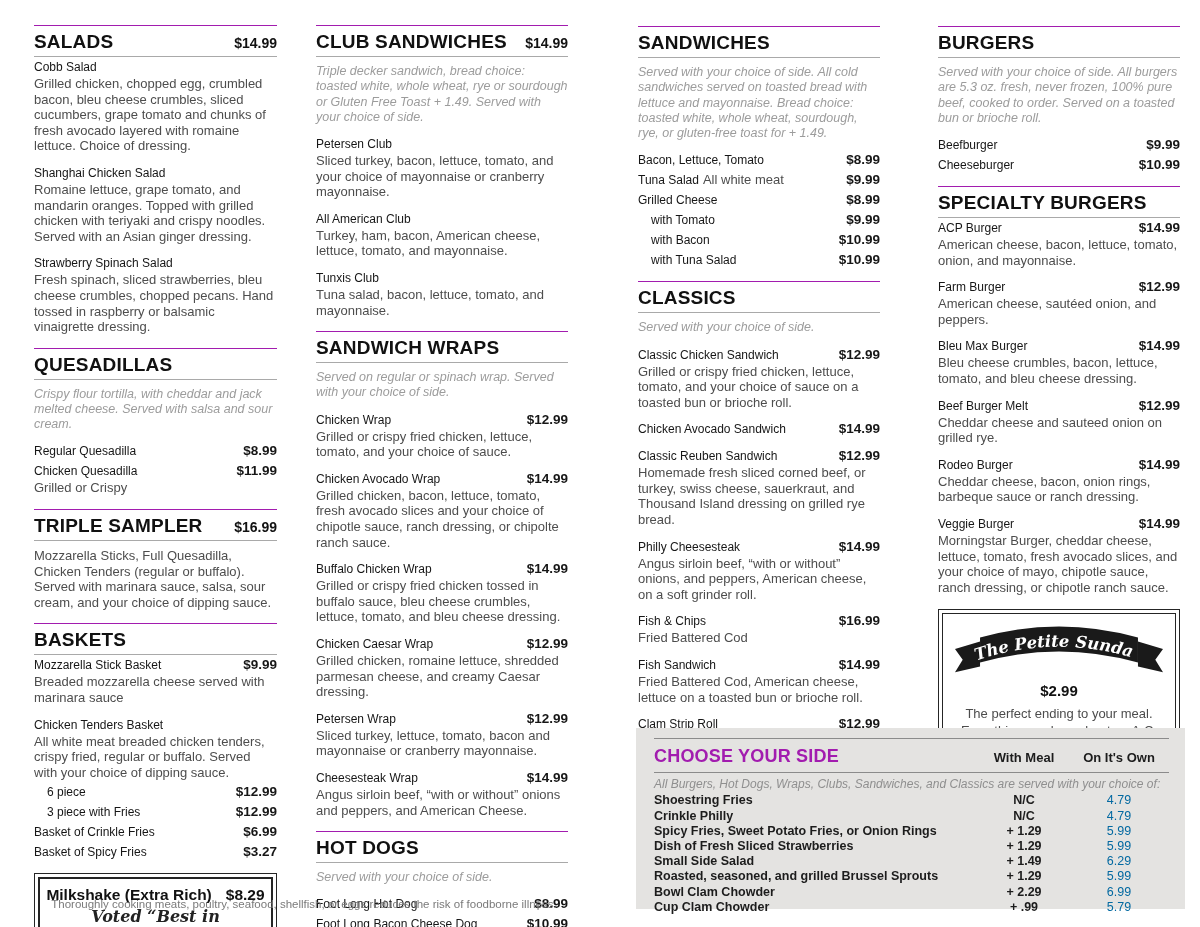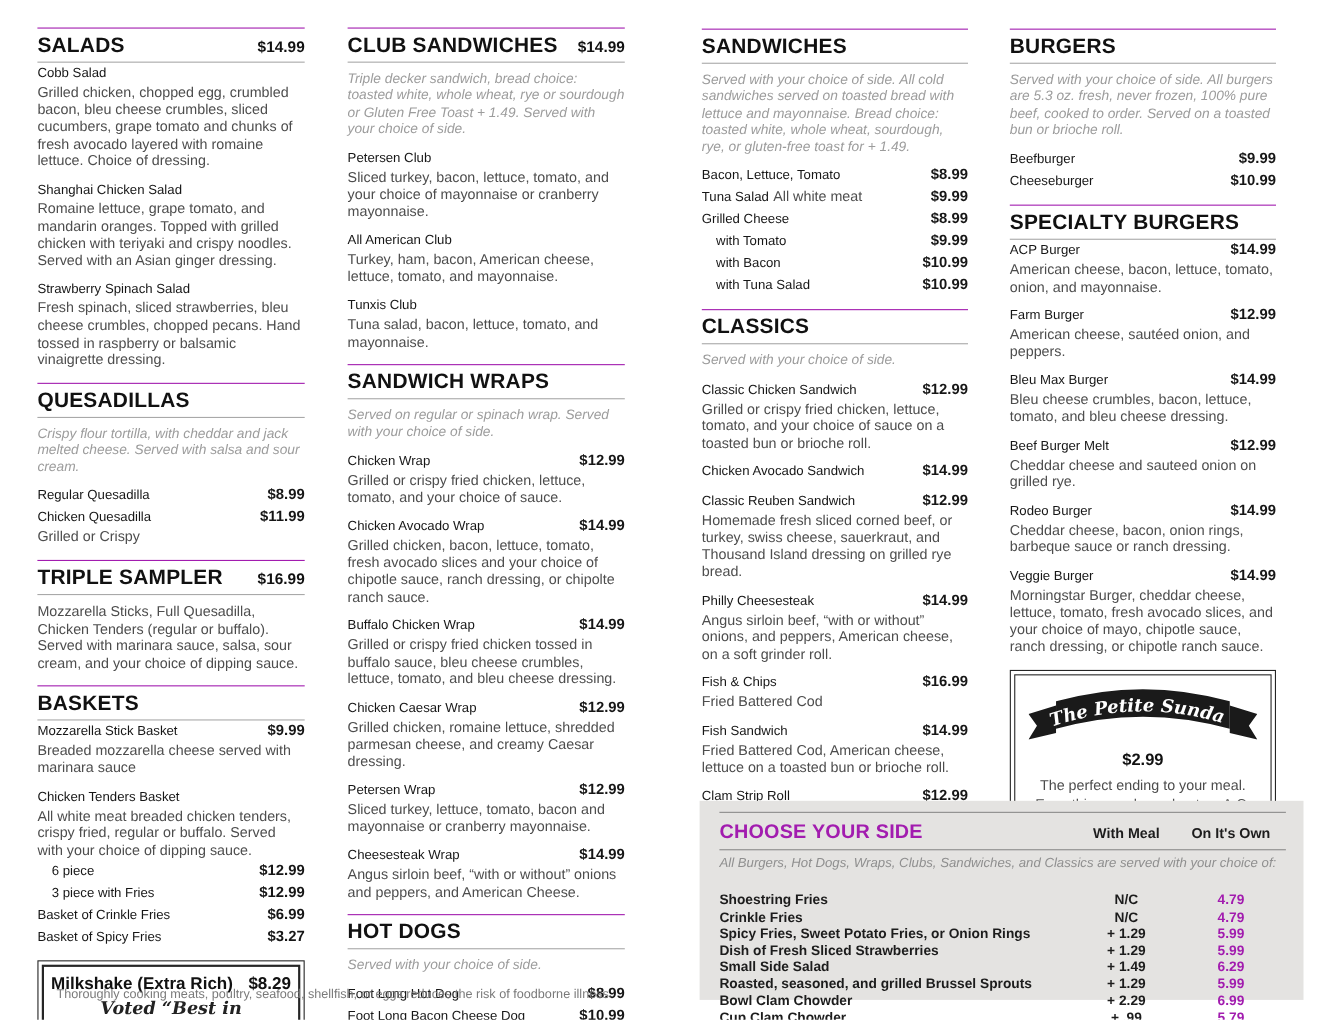--- a/index.html
+++ b/index.html
@@ -6,21 +6,21 @@
   body{
     position:relative;width:1200px;height:927px;overflow:hidden;
     background:#ffffff;color:#161616;
     font-family:"Liberation Sans",sans-serif;
     -webkit-font-smoothing:antialiased;
   }
   .col{position:absolute;}
   #col-0{left:34px;top:25px;width:243px;}
   #col-1{left:316px;top:25px;width:252px;}
   #col-2{left:638px;top:26px;width:242px;}
-  #col-3{left:918px;top:26px;width:242px;}
+  #col-3{left:938px;top:26px;width:242px;}
 
   section.sec{margin-bottom:13px;}
   .sec-head{
     display:flex;justify-content:space-between;align-items:baseline;
     border-top:1px solid #a21caf;border-bottom:1px solid #a9a9a9;
     padding:6px 0 5px;
   }
   .sec-head h2{
     margin:0;font-size:19px;line-height:1;font-weight:bold;
     letter-spacing:.2px;color:#111;white-space:nowrap;
@@ -65,25 +65,25 @@
     background:#e4e3e1;box-sizing:border-box;padding:10px 16px 8px 18px;z-index:2;
   }
   .sp-head{
     display:flex;align-items:baseline;
     border-top:1px solid #8b8b8b;border-bottom:1px solid #8b8b8b;
     padding:7px 0 5px;
   }
   .sp-head h2{margin:0;font-size:18px;font-weight:bold;letter-spacing:.2px;color:#a21caf;flex:1;}
   .sp-col{width:90px;text-align:center;font-size:13px;font-weight:bold;color:#1c1c1c;}
   .sp-col.own{width:100px;}
-  .sp-note{margin:4px 0 20px;font-size:12px;font-style:italic;color:#8f8f8f;line-height:1.2;}
+  .sp-note{margin:4px 0 2px;font-size:12px;font-style:italic;color:#8f8f8f;line-height:1.2;}
   .sp-row{display:flex;align-items:baseline;line-height:15.2px;}
   .sp-name{flex:1;font-size:12.5px;font-weight:bold;color:#1c1c1c;}
   .sp-wm{width:90px;text-align:center;font-size:12.5px;font-weight:bold;color:#1c1c1c;}
-  .sp-own{width:100px;text-align:center;font-size:12.5px;font-weight:bold;color:#a21caf;}
+  .sp-own{width:100px;text-align:center;font-size:12.5px;font-weight:normal;color:#0369a1;}
 
   .footer-note{
     position:absolute;left:34px;top:898px;width:540px;text-align:center;
     font-size:11.5px;color:#7a7a7a;
   }
 </style>
 </head>
 <body>
 
 <div class="col" id="col-0">
@@ -468,21 +468,21 @@
     <span class="sp-col own">On It's Own</span>
   </div>
   <p class="sp-note">All Burgers, Hot Dogs, Wraps, Clubs, Sandwiches, and Classics are served with your choice of:</p>
   <div id="sp-rows">
       <div class="sp-row">
         <span class="sp-name">Shoestring Fries</span>
         <span class="sp-wm">N/C</span>
         <span class="sp-own">4.79</span>
       </div>
       <div class="sp-row">
-        <span class="sp-name">Crinkle Fries</span>
+        <span class="sp-name">Crinkle Philly</span>
         <span class="sp-wm">N/C</span>
         <span class="sp-own">4.79</span>
       </div>
       <div class="sp-row">
         <span class="sp-name">Spicy Fries, Sweet Potato Fries, or Onion Rings</span>
         <span class="sp-wm">+ 1.29</span>
         <span class="sp-own">5.99</span>
       </div>
       <div class="sp-row">
         <span class="sp-name">Dish of Fresh Sliced Strawberries</span>

